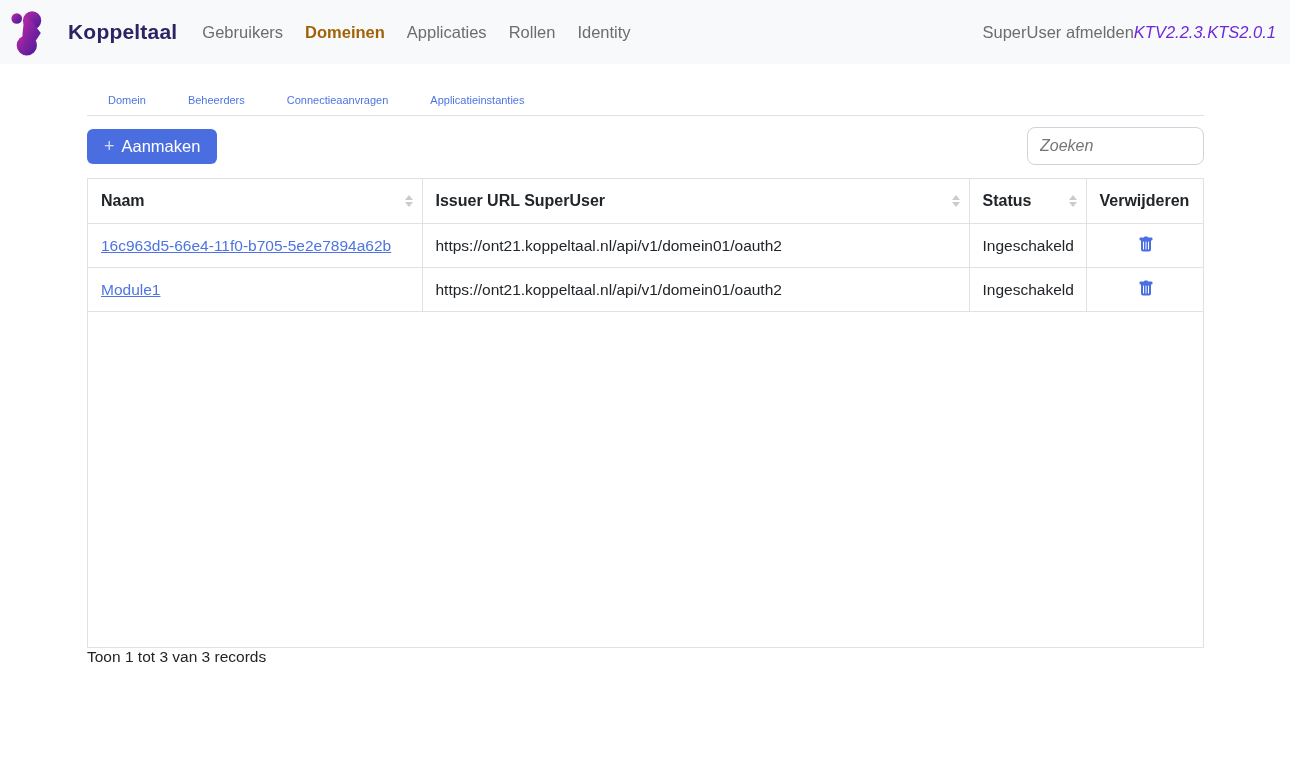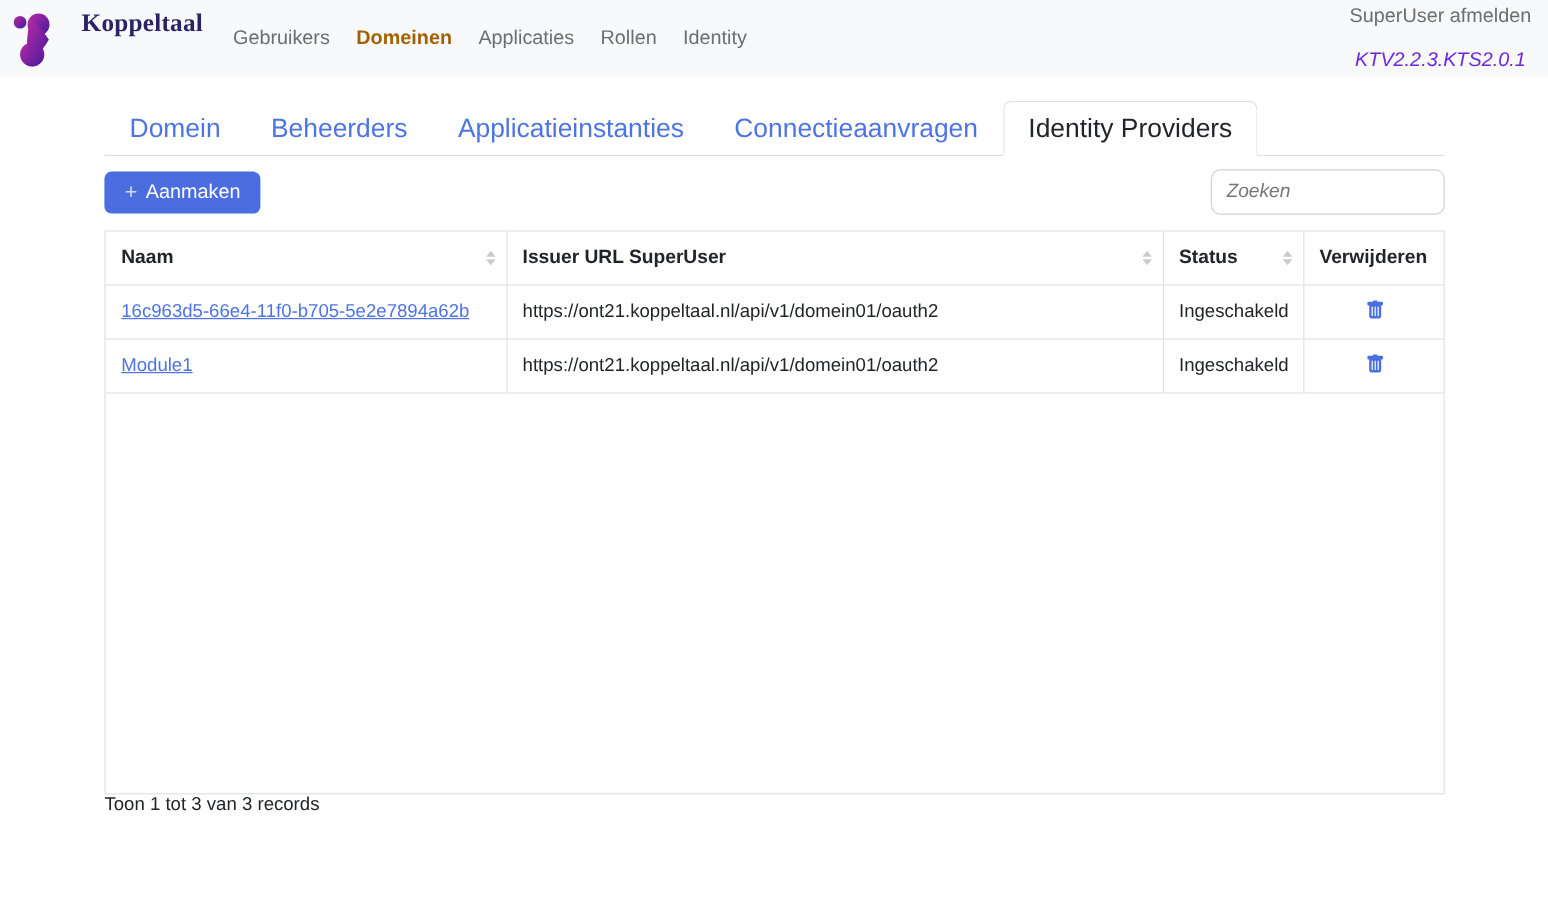--- a/index.html
+++ b/index.html
@@ -7,45 +7,45 @@
     --navbar-bg:#f8f9fa; --brand-text:#2a2364;
     --text:#212529; --muted:#6d6d6d;
   }
   *{box-sizing:border-box; margin:0; padding:0;}
   html,body{width:1290px; height:764px; background:#fff;
     font-family:"Liberation Sans","DejaVu Sans",sans-serif; color:var(--text);}
 
   
   .navbar{height:64px; background:var(--navbar-bg); display:flex; align-items:center;
     padding:0 14px 0 10px;}
-  .brand{display:flex; gap:8px; cursor:pointer;font-family:Liberation Serif, serif;}
+  .brand{display:flex; align-items:center; gap:8px; cursor:pointer;}
   .brand-text{font-size:21px; font-weight:800; color:var(--brand-text); letter-spacing:.2px;}
   .nav-links{display:flex; align-items:center; margin-left:14px;}
   .nav-link{font-size:16.5px; color:var(--muted); padding:0 11px; text-decoration:none; cursor:pointer;}
   .nav-link.active{color:#a16207; font-weight:700;}
-  .nav-right{margin-left:auto; display:flex; align-items:center; gap:18px;flex-direction:column;}
+  .nav-right{margin-left:auto; display:flex; align-items:center; gap:0;}
   .logout-link{font-size:16.5px; color:var(--muted); text-decoration:none; cursor:pointer;}
   .version{font-size:16.5px; color:#6d28d9;font-style:italic;}
 
   
   .container{width:1117px; margin-left:87px; padding-top:20px;}
 
   
   .tabs{display:flex; list-style:none; border-bottom:1px solid var(--border);}
-  .tab{font-size:22px; color:var(--link); padding:9px 20px; cursor:pointer;
+  .tab{font-size:11px; color:var(--link); padding:9px 20px; cursor:pointer;
     border:1px solid transparent; border-radius:7px 7px 0 0; margin-bottom:-1px; white-space:nowrap;}
   .tab.active{color:var(--text); background:#fff; border-color:var(--border) var(--border) #fff; cursor:default;}
 
   
   .toolbar{display:flex; align-items:center; justify-content:space-between; margin-top:11px;}
   .btn-create{display:inline-flex; align-items:center; gap:7px; background:var(--accent);
     color:#fff; border:none; border-radius:6px; padding:8px 17px; font-size:16.5px;
     font-family:inherit; cursor:pointer;}
   .btn-create .plus{opacity:.75; font-size:18px; line-height:1;}
-  .search{width:195px; height:38px; border:1px solid #ced4da; border-radius:8px;
+  .search{width:177px; height:38px; border:1px solid #ced4da; border-radius:8px;
     padding:6px 12px; font-size:16px; font-family:inherit; color:var(--text);}
   .search::placeholder{font-style:italic; color:#767676;}
 
   
   .table-wrap{border:1px solid var(--border); height:470px; margin-top:13px; overflow:hidden; background:#fff;}
   table{width:100%; border-collapse:collapse; table-layout:fixed;}
   col.c-naam{width:334px;} col.c-url{width:547px;} col.c-status{width:117px;} col.c-del{width:119px;}
   th{position:relative; text-align:left; font-size:16px; font-weight:700; padding:13px 26px 13px 13px;
     border-bottom:1px solid var(--border); white-space:nowrap; cursor:pointer;}
   th.no-sort{cursor:default; padding-right:13px;}
@@ -97,23 +97,22 @@
     <a class="logout-link">SuperUser afmelden</a>
     <span class="version">KTV2.2.3.KTS2.0.1</span>
   </div>
 </header>
 
 <main class="container">
 
   <ul class="tabs">
     <li class="tab">Domein</li>
     <li class="tab">Beheerders</li>
+    <li class="tab">Connectieaanvragen</li>
     <li class="tab">Applicatieinstanties</li>
-    <li class="tab">Connectieaanvragen</li>
-    <li class="tab active">Identity Providers</li>
   </ul>
 
   <div class="toolbar">
     <button class="btn-create">
       <span class="plus">+</span>
       <span>Aanmaken</span>
     </button>
     <input class="search" type="text" placeholder="Zoeken" style="">
   </div>
 

